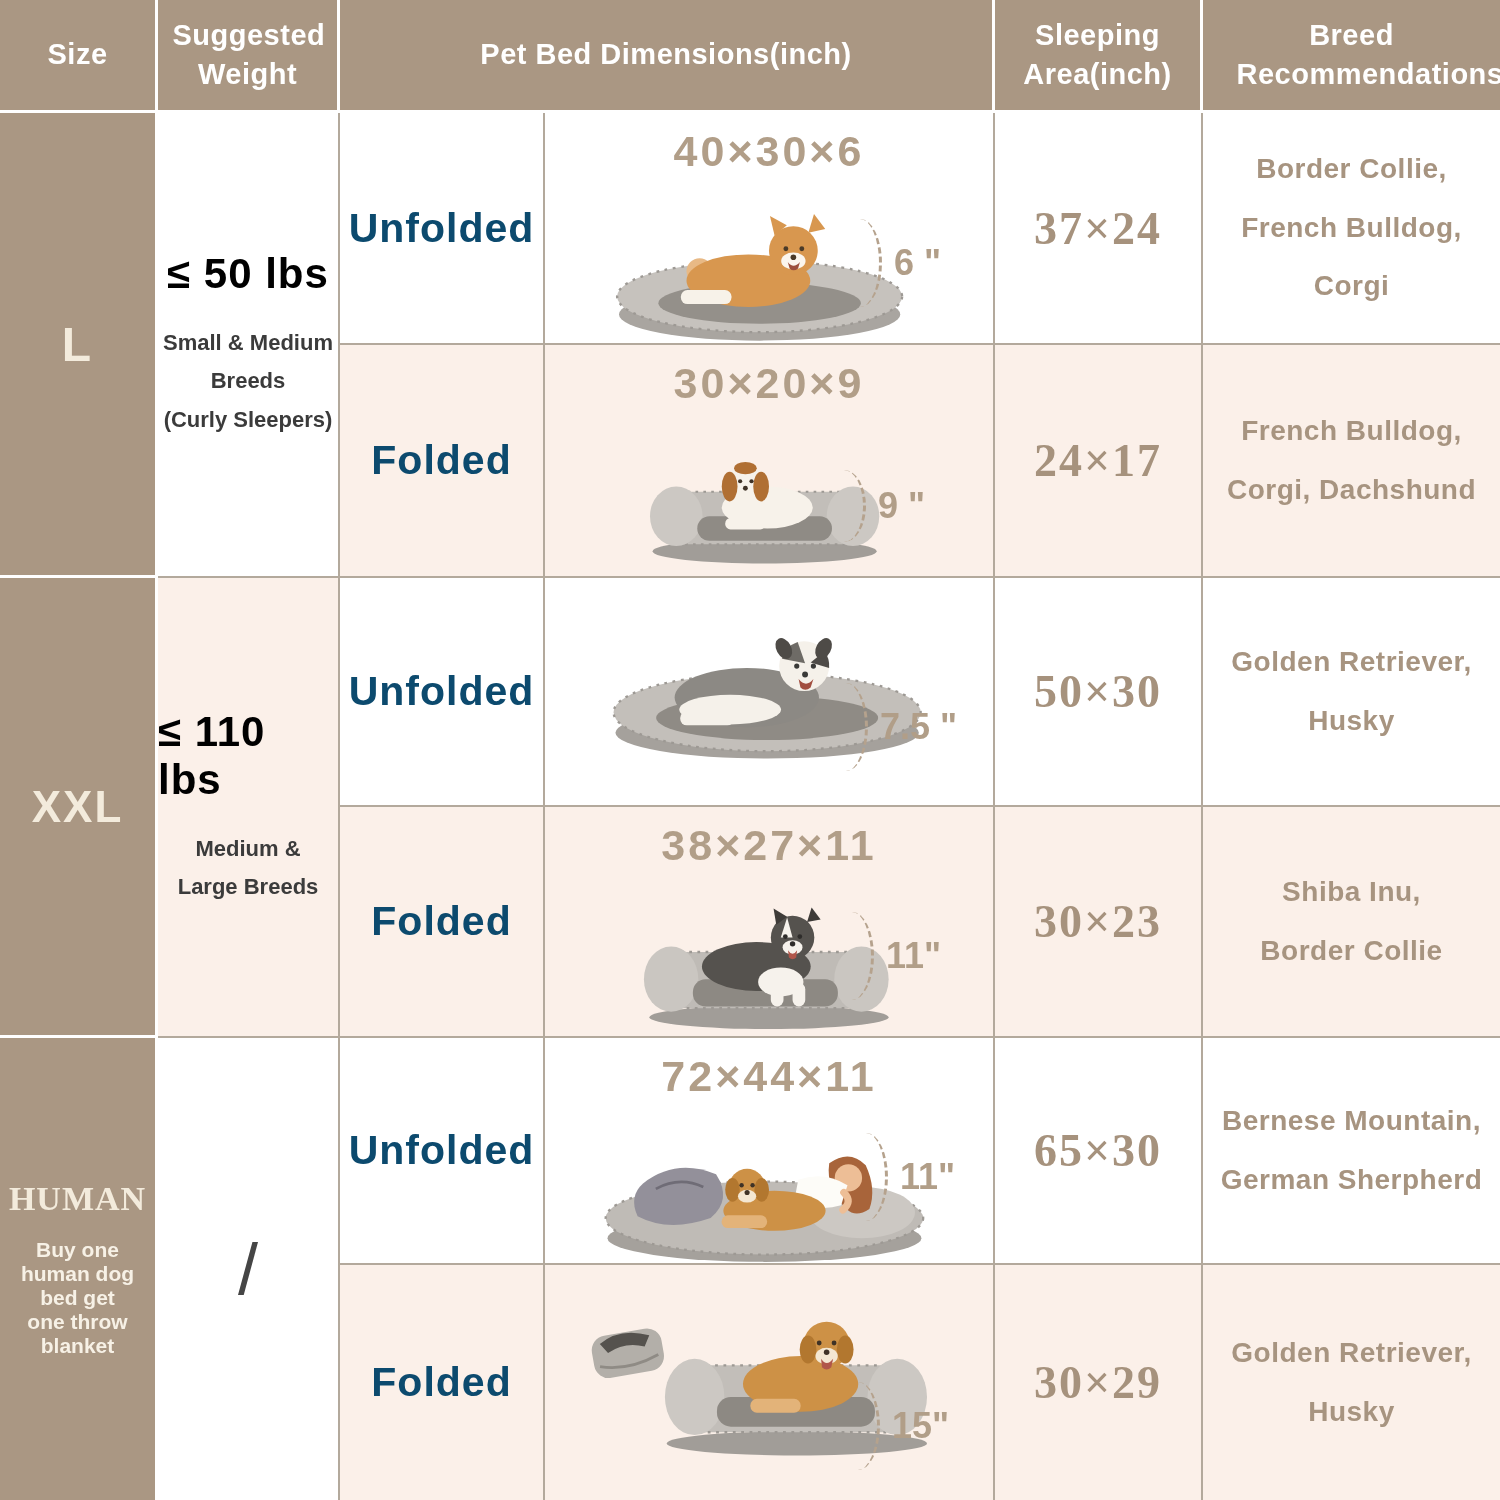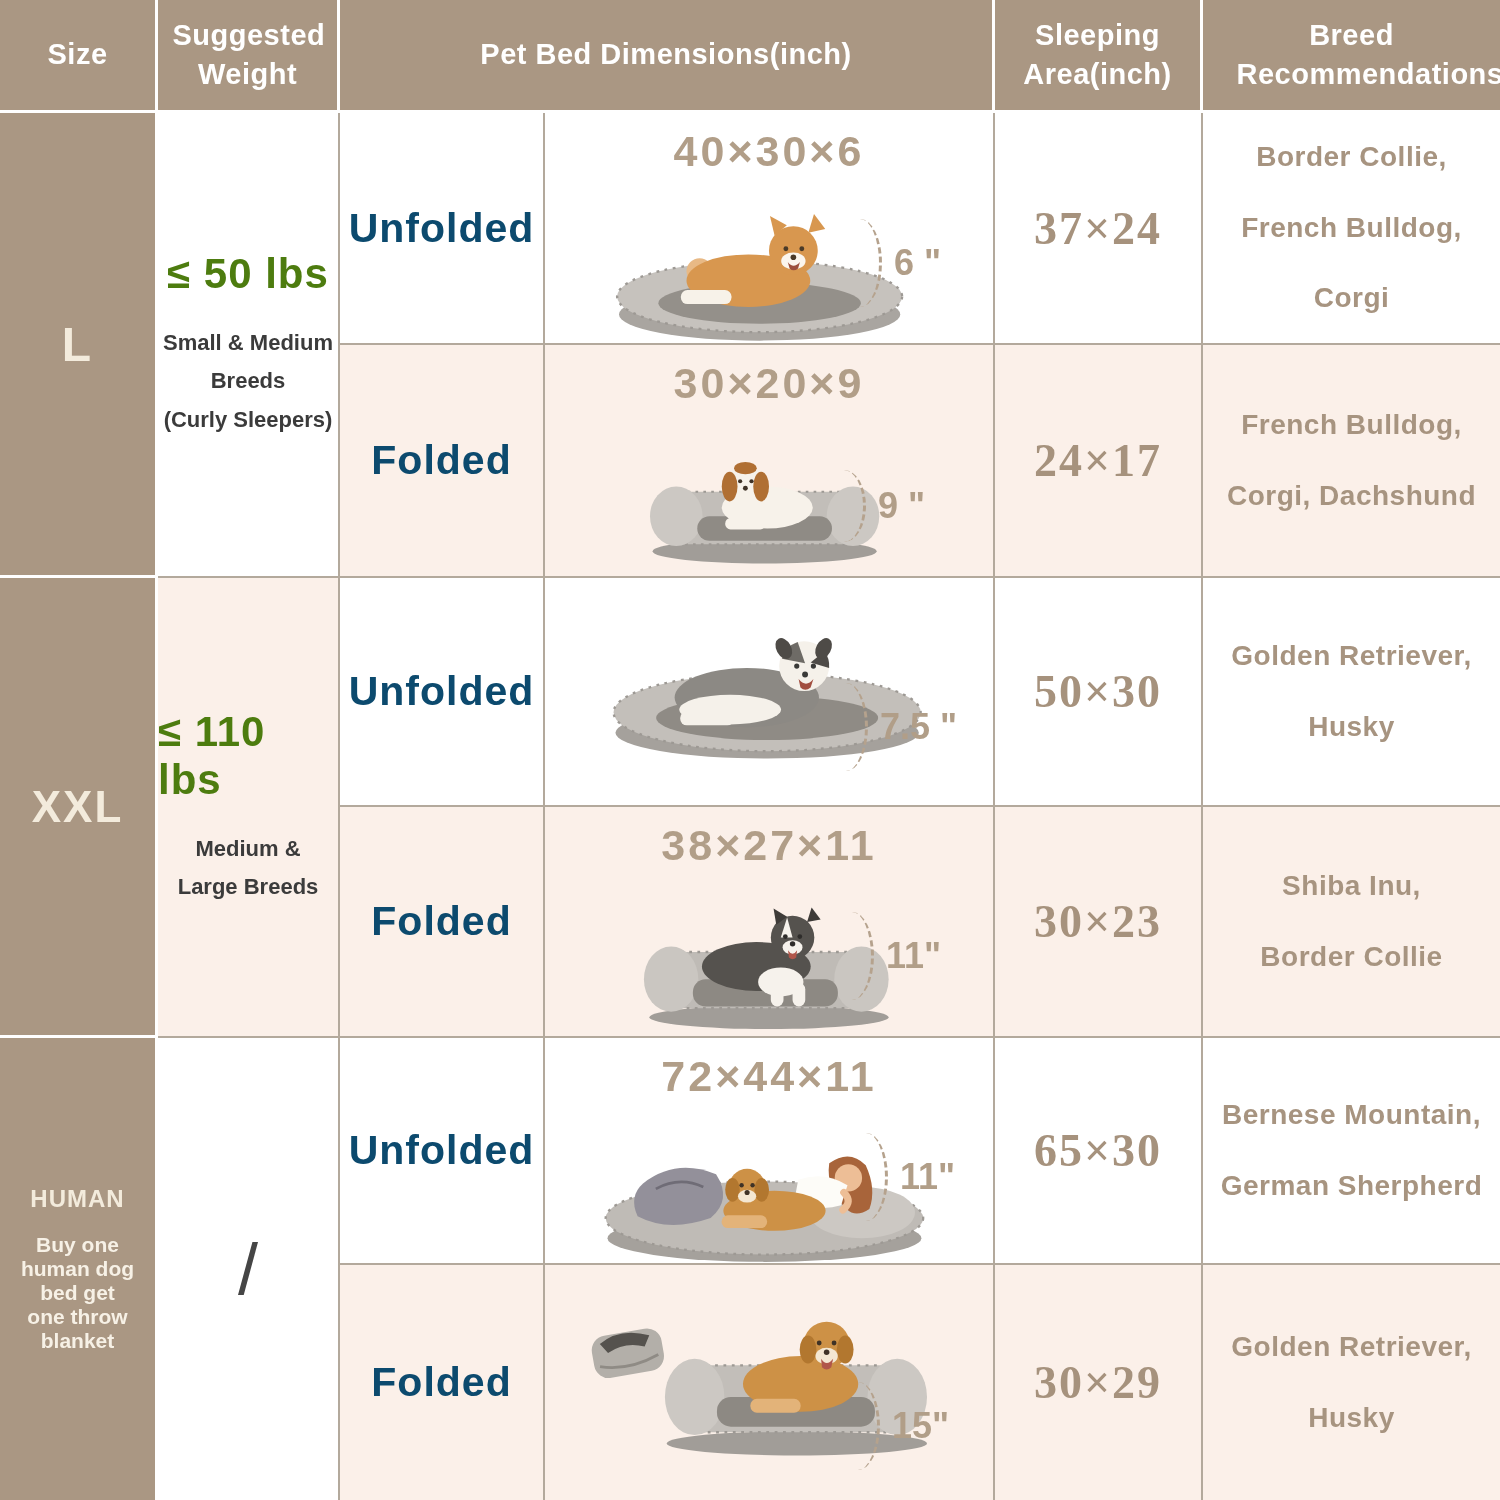--- a/index.html
+++ b/index.html
@@ -25,41 +25,41 @@
   .wh{ background:#ffffff; }
   .pk{ background:#fbf0e9; }
   .c-last{ border-right:none; }
   .r-last{ border-bottom:none; }
 
   .hd{ color:#fff; font-weight:bold; font-size:29px; text-align:center; line-height:1.35; letter-spacing:.5px; }
 
   .size-label{ color:#f3ebdc; font-weight:bold; letter-spacing:2px; }
   .size-l{ font-size:48px; }
   .size-xxl{ font-size:44px; }
-  .size-human{ font-size:24px; letter-spacing:1px; }
+  .size-human{ font-size:34px; letter-spacing:1px;font-family:Liberation Serif, serif; }
   .size-note{ color:#f7f1e6; font-weight:bold; font-size:21px; line-height:1.15; text-align:center; margin-top:20px; }
 
-  .wt-val{ font-size:42px; font-weight:bold; color:#4d7c0f; margin-bottom:26px; letter-spacing:1px; }
+  .wt-val{ font-size:42px; font-weight:bold; color:#000000; margin-bottom:26px; letter-spacing:1px; }
   .wt-note{ font-size:22px; font-weight:bold; color:#3b3b3b; line-height:1.75; text-align:center; }
   .wt-slash{ font-size:72px; color:#454545; font-weight:400; }
 
   .status{ font-size:41px; font-weight:bold; color:#0c4a6e; letter-spacing:1px; }
 
   .img-cell{ justify-content:flex-start;gap:24px; }
   .dims{ font-size:43px; font-weight:bold; color:#b19e88; letter-spacing:3px; margin-top:14px; }
   .bedwrap{ flex:1; width:100%; display:flex; align-items:center; justify-content:center; }
 
   .hnote{ position:absolute; display:flex; align-items:center; }
   .arc{ width:22px; height:88px; border-right:3px dashed #b5a28d; border-radius:0 100% 100% 0 / 0 50% 50% 0; }
   .arc.small{ height:72px; }
   .hval{ font-size:36px; font-weight:bold; color:#b19e88; margin-left:12px; white-space:nowrap; }
 
   .sleep{ font-size:46px; font-weight:bold; color:#a6927d; letter-spacing:2px;font-family:Liberation Serif, serif; }
 
-  .breeds{ text-align:center;gap:12px; }
+  .breeds{ text-align:center; }
   .breed-line{ font-size:28px; font-weight:bold; color:#a79480; line-height:2.1; letter-spacing:.5px; }
 </style>
 </head>
 <body>
 
 <div class="size-table">
 
   <div class="cell tp hd" style="grid-area:1/1/2/2">
     <span>Size</span>
   </div>

